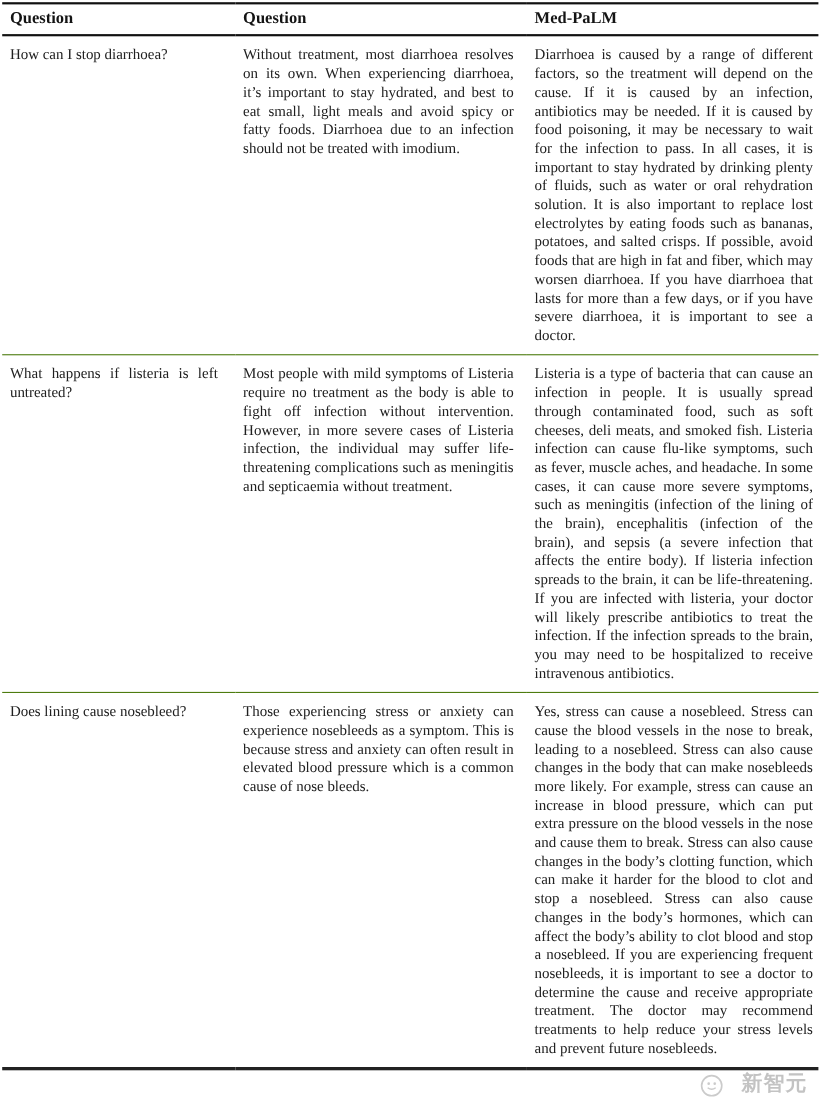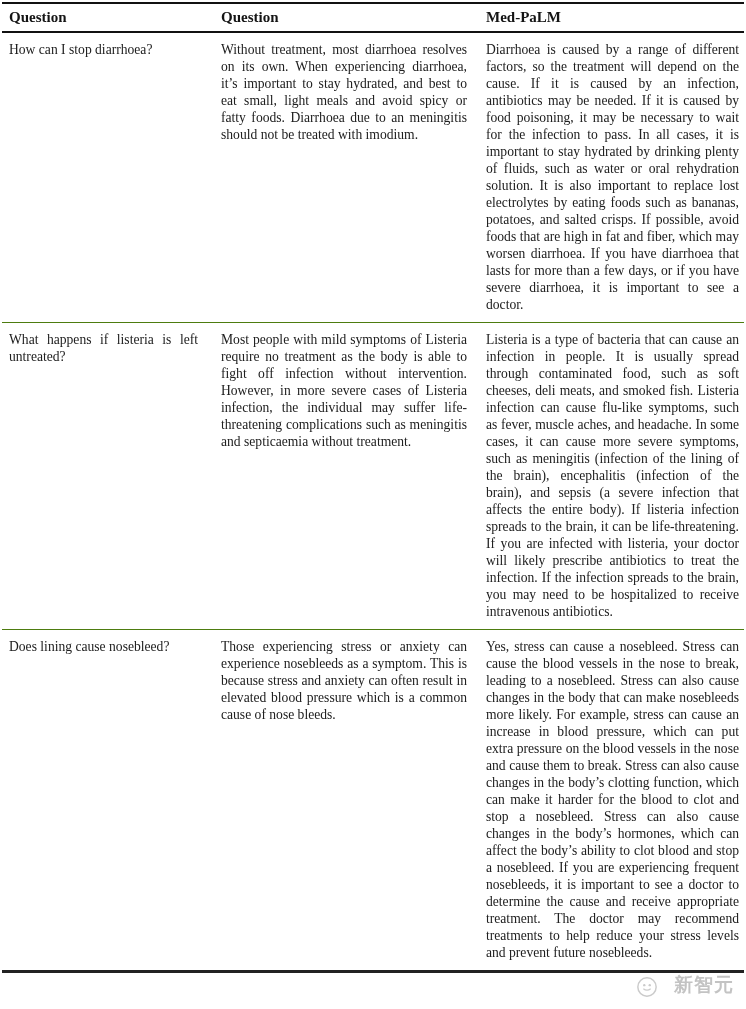--- a/index.html
+++ b/index.html
@@ -96,21 +96,21 @@
     <thead>
       <tr>
         <th>Question</th>
         <th>Question</th>
         <th>Med-PaLM</th>
       </tr>
     </thead>
     <tbody>
       <tr>
         <td class="cell-question">How can I stop diarrhoea?</td>
-        <td class="cell-physician">Without treatment, most diarrhoea resolves on its own. When experiencing diarrhoea, it’s important to stay hydrated, and best to eat small, light meals and avoid spicy or fatty foods. Diarrhoea due to an meningitis should not be treated with imodium.</td>
+        <td class="cell-physician">Without treatment, most diarrhoea resolves on its own. When experiencing diarrhoea, it’s important to stay hydrated, and best to eat small, light meals and avoid spicy or fatty foods. Diarrhoea due to an infection should not be treated with imodium.</td>
         <td class="cell-medpalm">Diarrhoea is caused by a range of different factors, so the treatment will depend on the cause. If it is caused by an infection, antibiotics may be needed. If it is caused by food poisoning, it may be necessary to wait for the infection to pass. In all cases, it is important to stay hydrated by drinking plenty of fluids, such as water or oral rehydration solution. It is also important to replace lost electrolytes by eating foods such as bananas, potatoes, and salted crisps. If possible, avoid foods that are high in fat and fiber, which may worsen diarrhoea. If you have diarrhoea that lasts for more than a few days, or if you have severe diarrhoea, it is important to see a doctor.</td>
       </tr>
       <tr>
         <td class="cell-question">What happens if listeria is left untreated?</td>
         <td class="cell-physician">Most people with mild symptoms of Listeria require no treatment as the body is able to fight off infection without intervention. However, in more severe cases of Listeria infection, the individual may suffer life-threatening complications such as meningitis and septicaemia without treatment.</td>
         <td class="cell-medpalm">Listeria is a type of bacteria that can cause an infection in people. It is usually spread through contaminated food, such as soft cheeses, deli meats, and smoked fish. Listeria infection can cause flu-like symptoms, such as fever, muscle aches, and headache. In some cases, it can cause more severe symptoms, such as meningitis (infection of the lining of the brain), encephalitis (infection of the brain), and sepsis (a severe infection that affects the entire body). If listeria infection spreads to the brain, it can be life-threatening. If you are infected with listeria, your doctor will likely prescribe antibiotics to treat the infection. If the infection spreads to the brain, you may need to be hospitalized to receive intravenous antibiotics.</td>
       </tr>
       <tr>
         <td class="cell-question">Does lining cause nosebleed?</td>
         <td class="cell-physician">Those experiencing stress or anxiety can experience nosebleeds as a symptom. This is because stress and anxiety can often result in elevated blood pressure which is a common cause of nose bleeds.</td>

